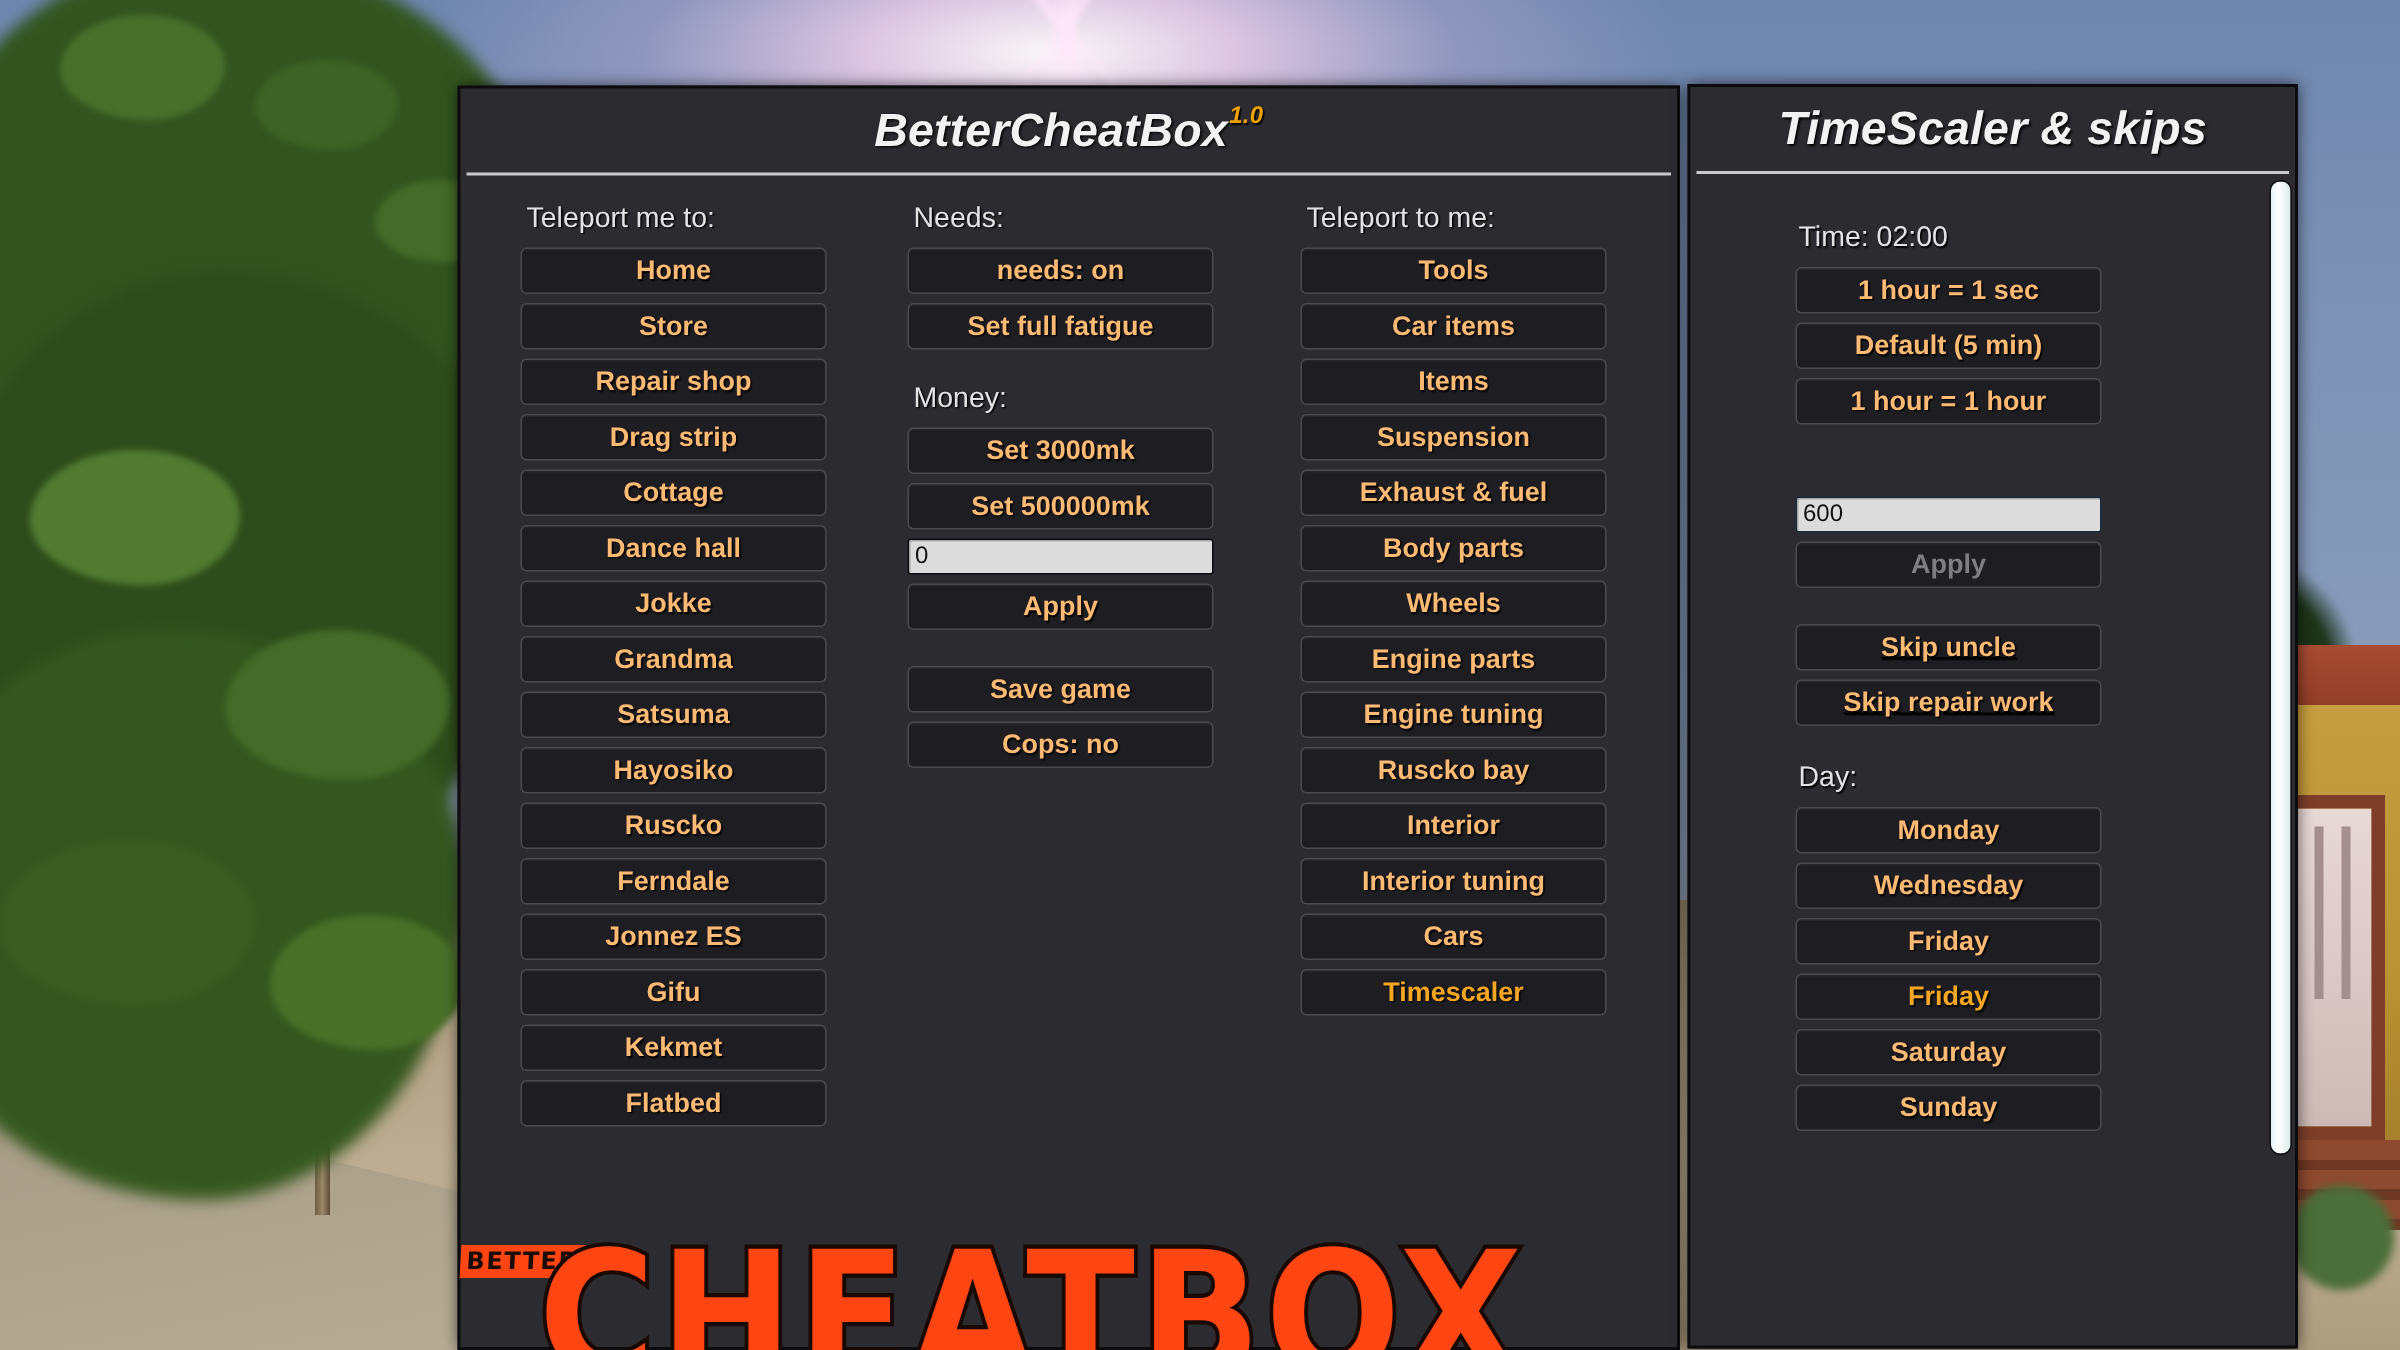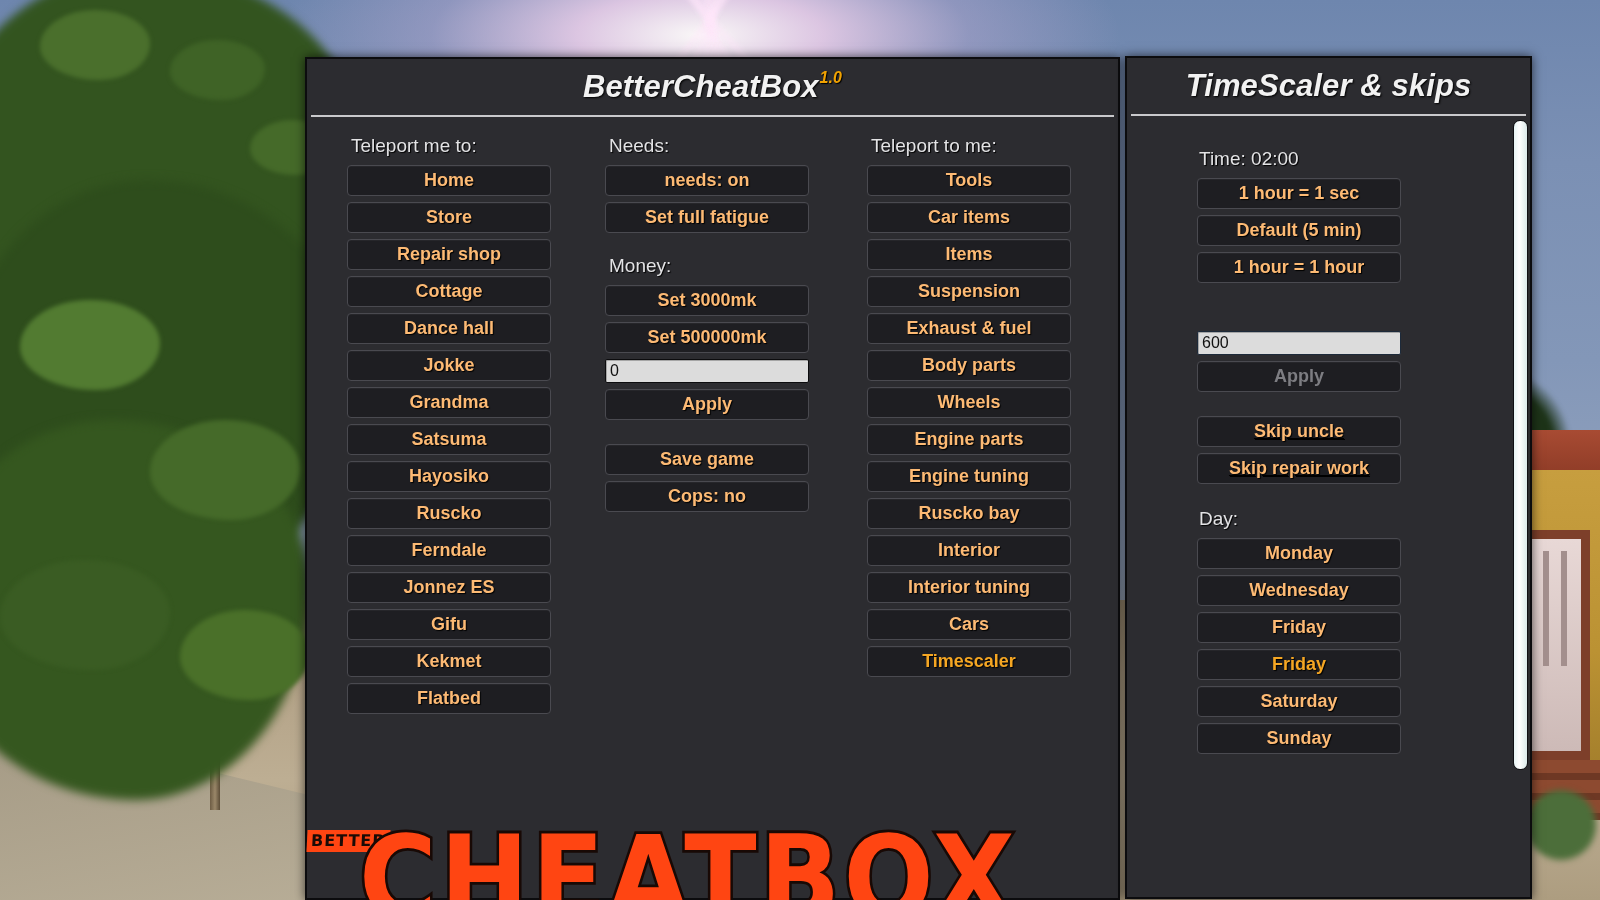--- a/index.html
+++ b/index.html
@@ -278,20 +278,21 @@
 
     <div class="win-body">
       <div class="cols">
 
         <div class="col" style="width:258px; padding-left:40px;">
           <div class="col-head">Teleport me to:</div>
           <div style="width:204px;">
             <div class="btn">Home</div>
             <div class="btn">Store</div>
             <div class="btn">Repair shop</div>
+            <div class="btn">Drag strip</div>
             <div class="btn">Cottage</div>
             <div class="btn">Dance hall</div>
             <div class="btn">Jokke</div>
             <div class="btn">Grandma</div>
             <div class="btn">Satsuma</div>
             <div class="btn">Hayosiko</div>
             <div class="btn">Ruscko</div>
             <div class="btn">Ferndale</div>
             <div class="btn">Jonnez ES</div>
             <div class="btn">Gifu</div>

